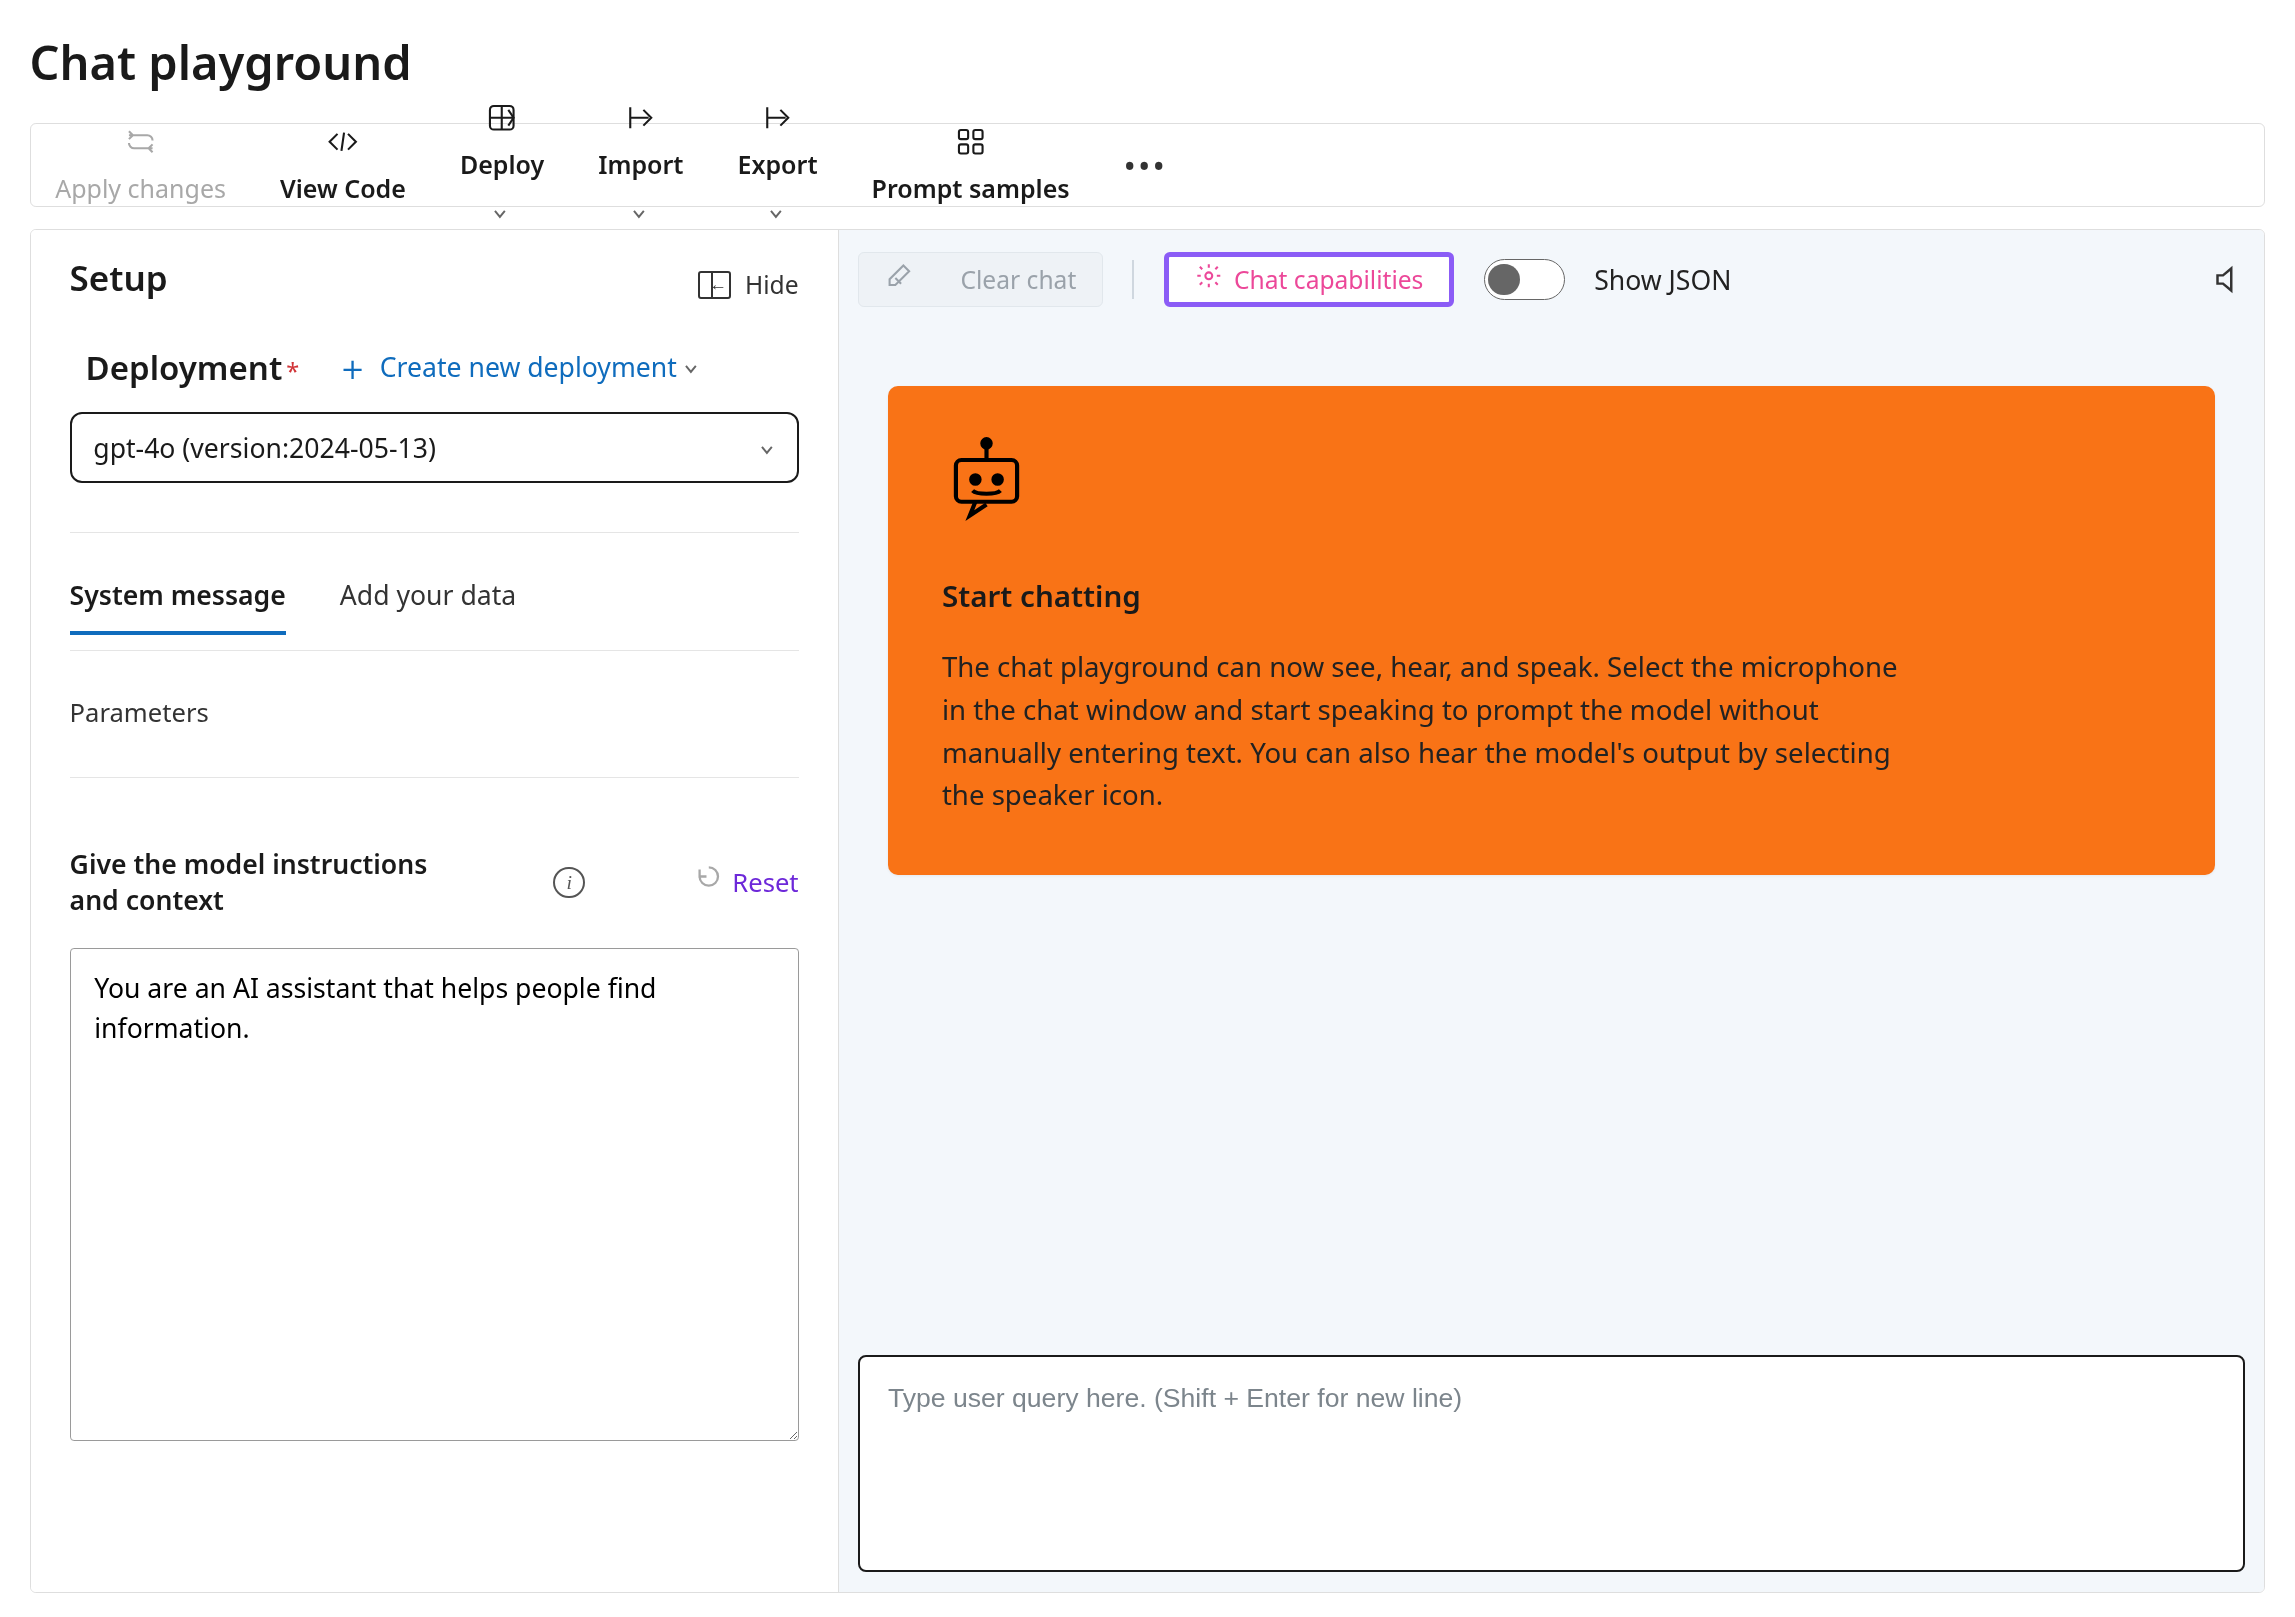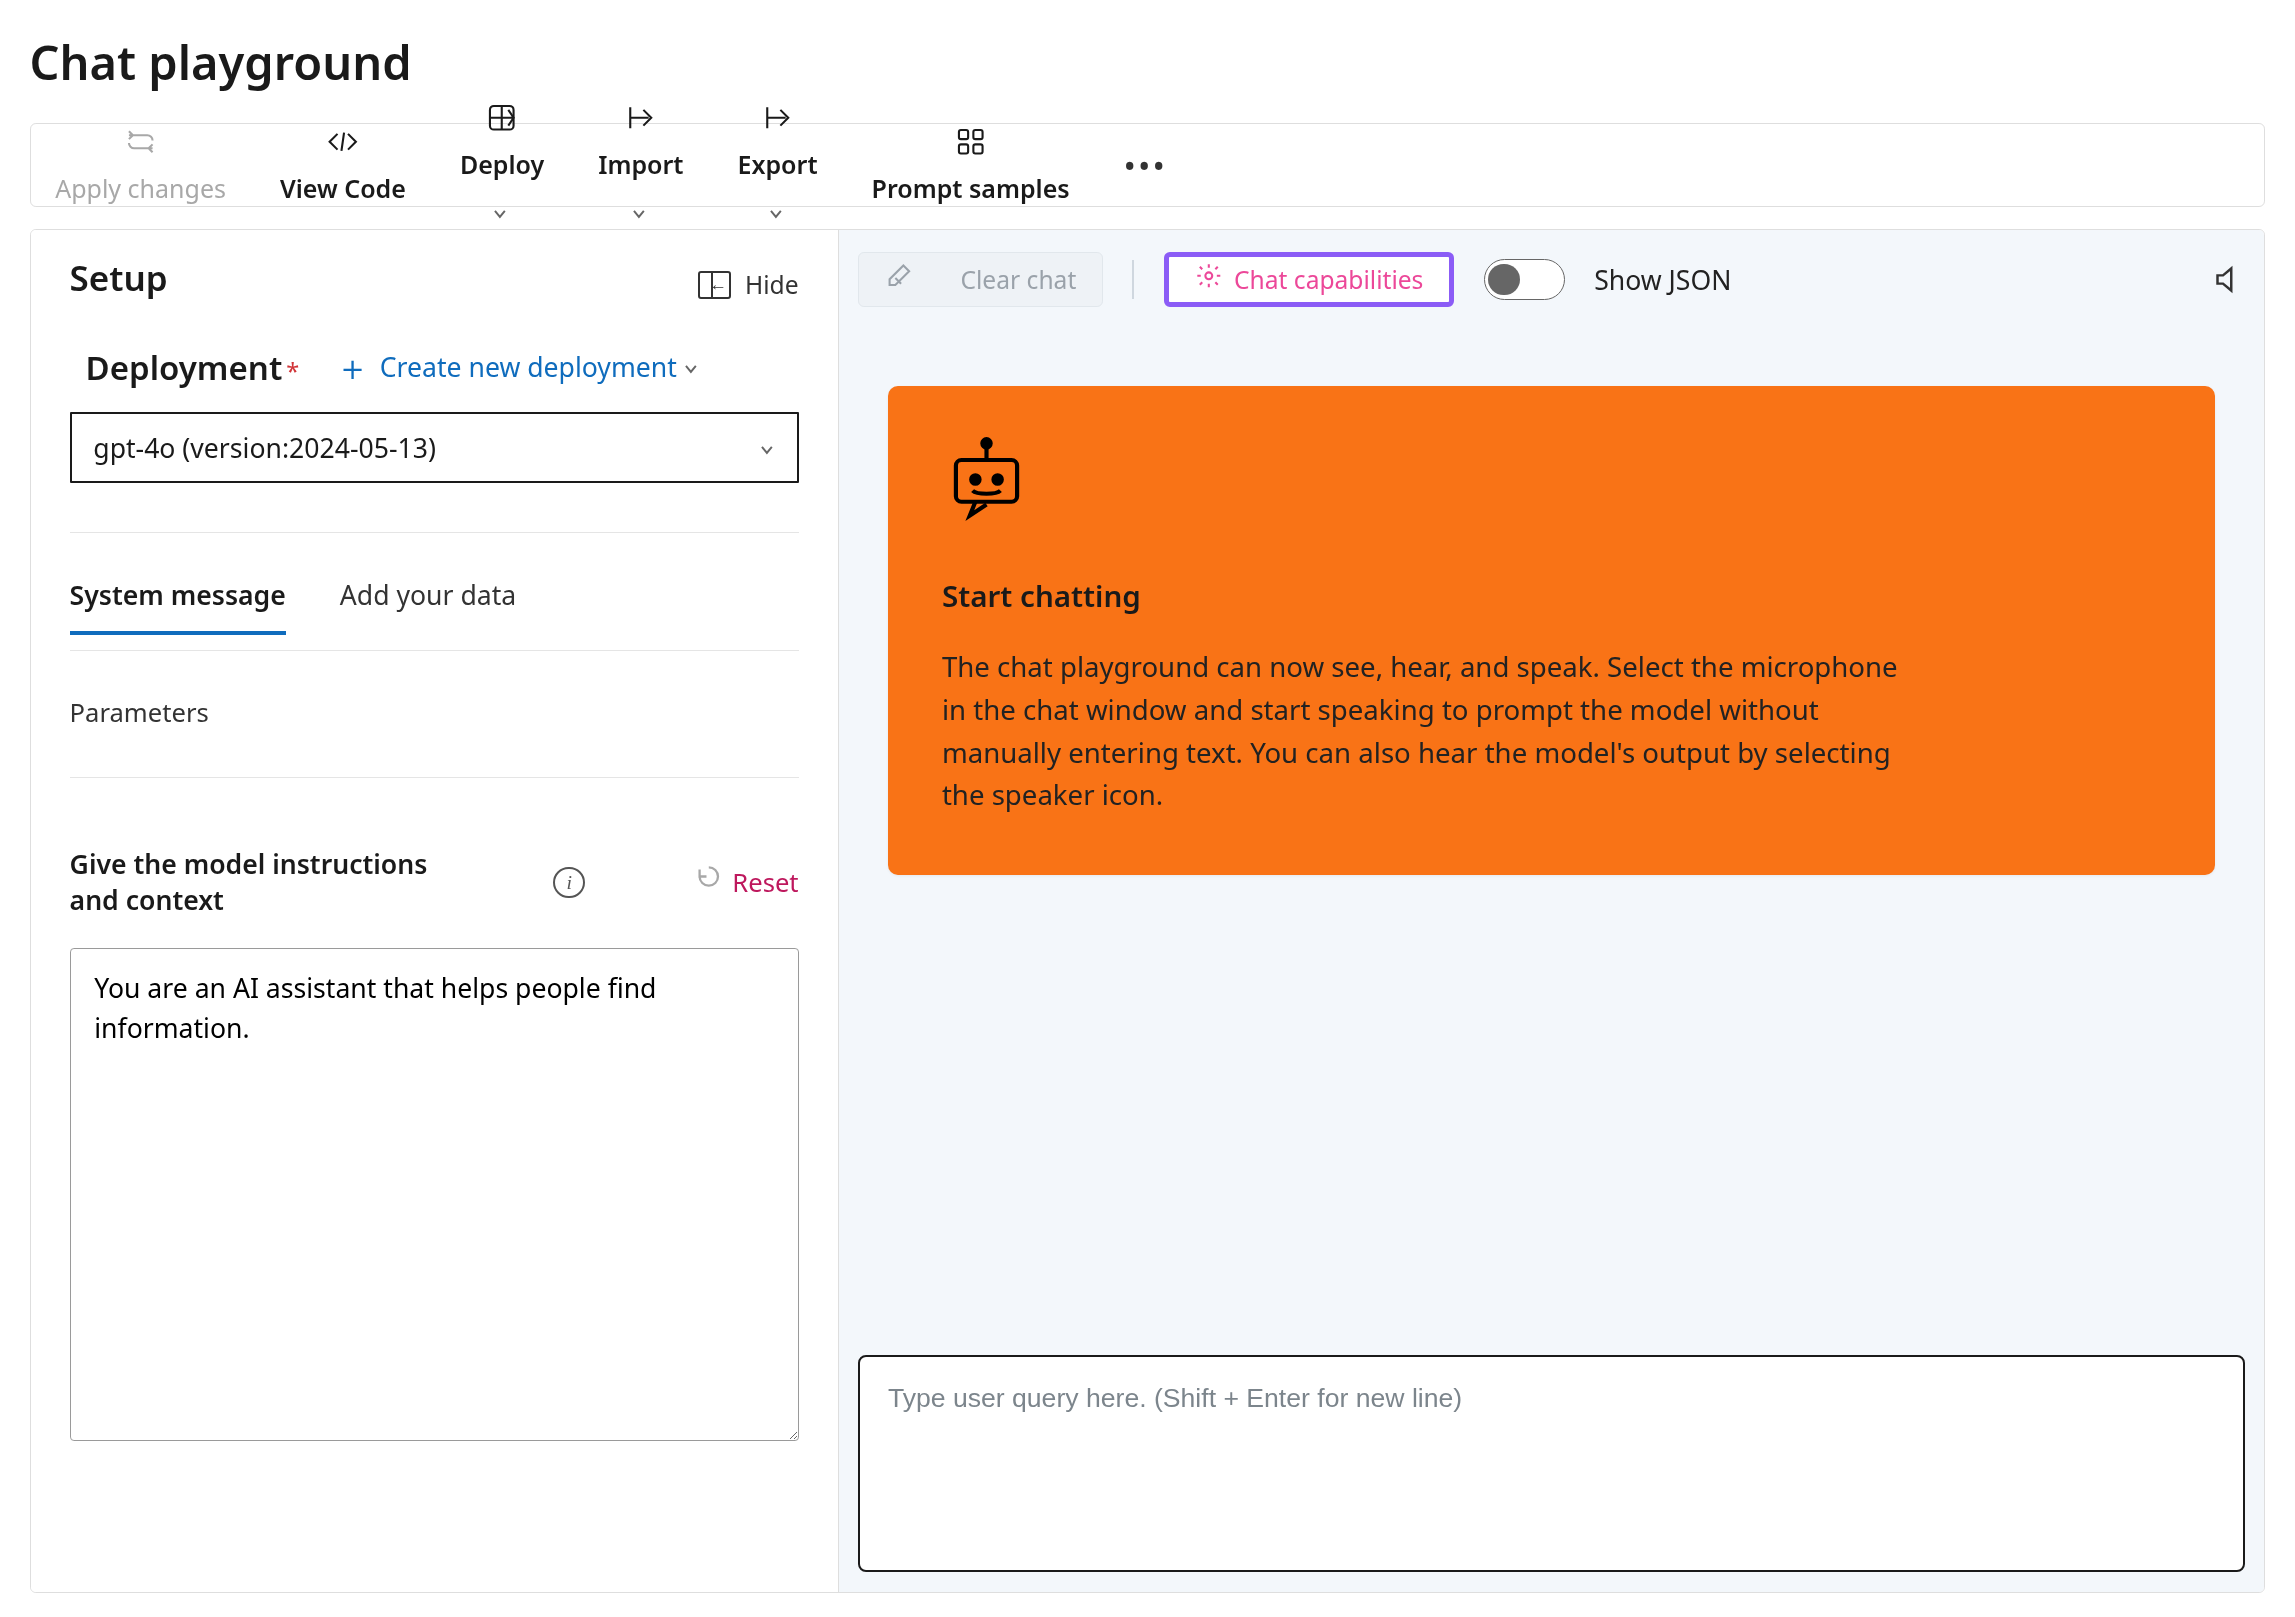--- a/index.html
+++ b/index.html
@@ -93,21 +93,21 @@
 .create-link {
   display: inline-flex; align-items: center; gap: 9.9px;
   margin-left: 29.6px;
   color: #0f6cbd; font-size: 26.6px; cursor: pointer;
 }
 .plus-icon { font-size: 35px; font-weight: 300; line-height: 1; }
 
 .select {
   margin-top: 21.7px;
   border: 2px solid #1a1a1a;
-  border-radius: 1px;
+  border-radius: 12px;
   height: 71px;
   display: flex; align-items: center; justify-content: space-between;
   padding: 0 21.7px;
   font-size: 26.6px; cursor: pointer;
 }
 
 .divider {
   height: 1px; background: #e5e5e5;
   margin: 49px 0 44px;
 }
@@ -130,21 +130,21 @@
 .instr-head {
   display:flex; align-items:center; justify-content:space-between;
 }
 .instr-title { font-size: 26.6px; font-weight: 600; max-width: 374px; line-height: 1.35; }
 .info-icon {
   width: 31.5px; height: 31.5px; border: 2px solid #555; border-radius: 50%;
   display: inline-flex; align-items: center; justify-content: center;
   font-size: 19.7px; font-style: italic; font-family: serif; color:#555;
 }
 .reset-btn {
-  display:flex; align-items:center; gap:9.9px; color:#be185d; font-size:25.6px; cursor:default;
+  display:flex; align-items:center; gap:9.9px; color:#6d28d9; font-size:25.6px; cursor:default;
 }
 .reset-icon svg { width:27.6px; height:27.6px; stroke:#a8a8a8; fill:none; stroke-width:2;}
 
 .sysmsg {
   margin-top: 29.6px;
   width: 100%;
   height: 493px;
   border: 1px solid #9a9a9a;
   border-radius: 3.9px;
   padding: 19.7px 23.6px;

